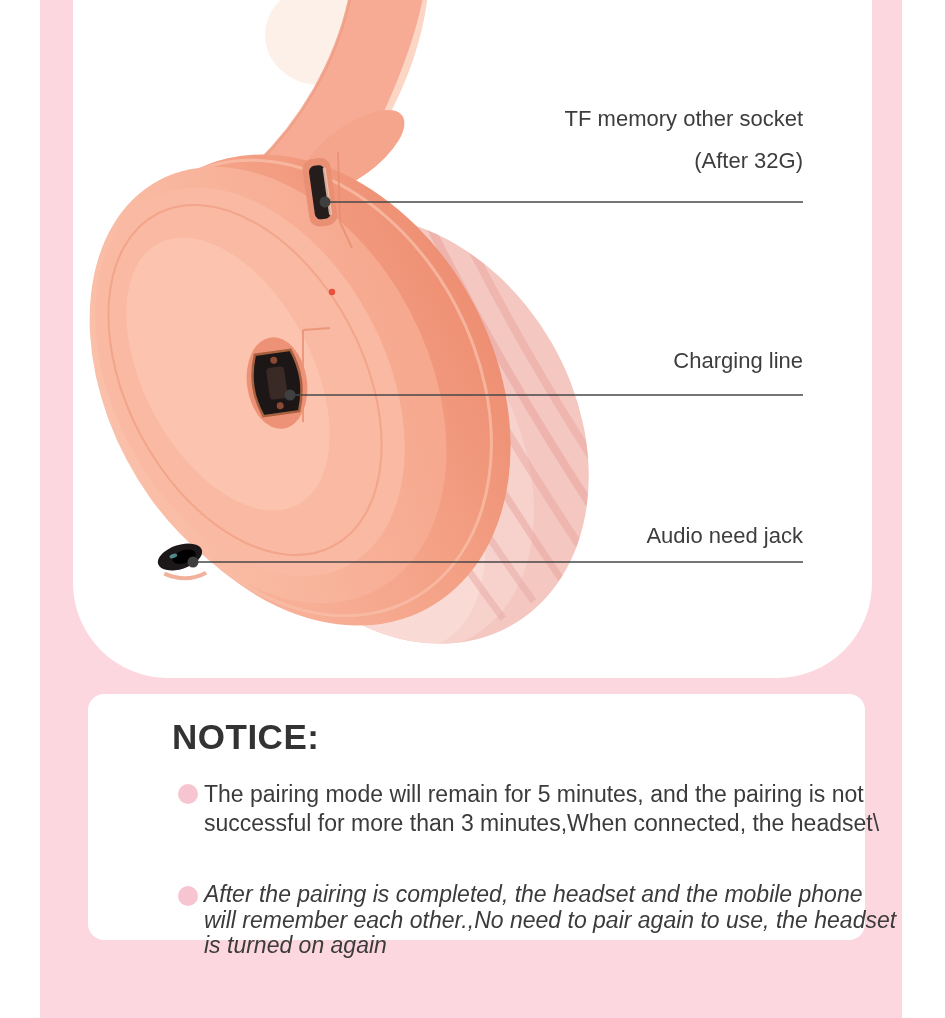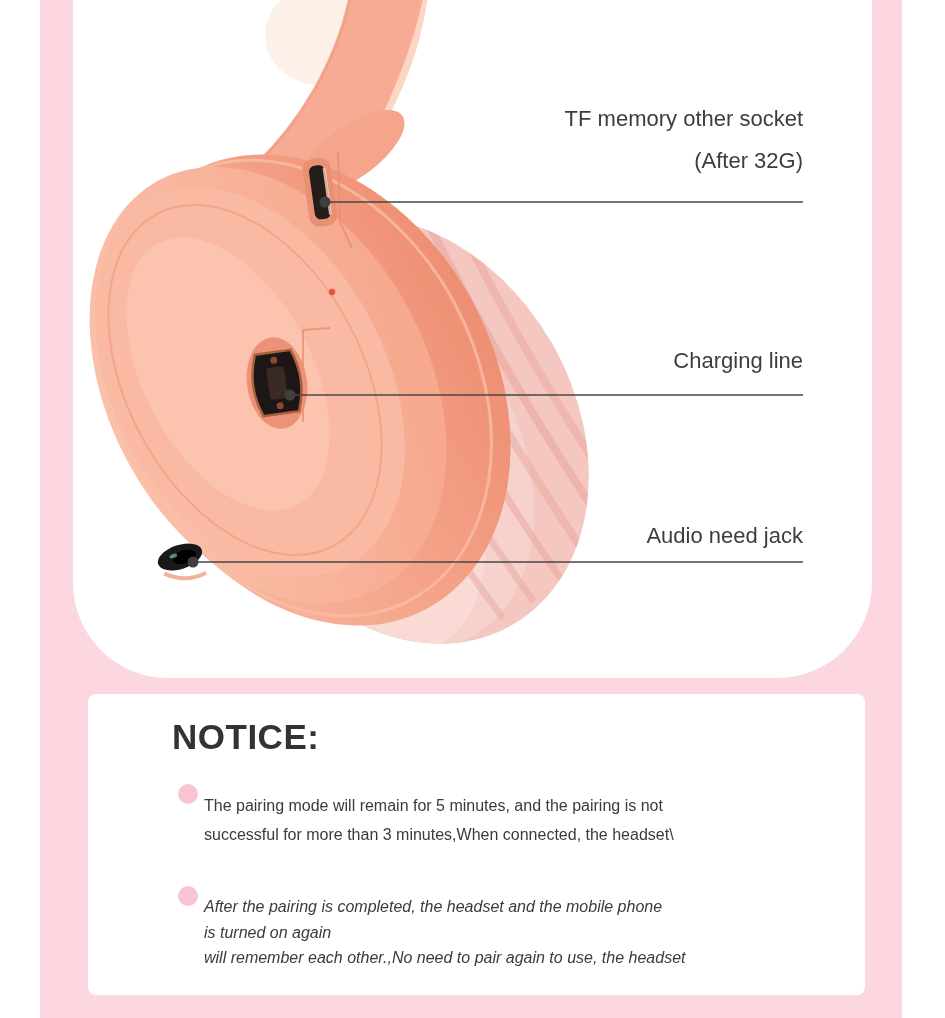--- a/index.html
+++ b/index.html
@@ -15,36 +15,36 @@
   .photo-panel{
     position:absolute;left:73px;top:0;width:799px;height:678px;
     background:#ffffff;border-radius:0 0 95px 95px;overflow:hidden;
   }
   .photo-panel svg{position:absolute;left:0;top:0;display:block;}
   .callout-label{
     position:absolute;right:142px;text-align:right;
     color:#3d3d3d;font-size:22px;line-height:26px;white-space:nowrap;
   }
   .notice-card{
-    position:absolute;left:88px;top:694px;width:777px;height:301px;
-    background:#ffffff;border-radius:8px;
+    position:absolute;left:88px;top:694px;width:777px;height:246px;
+    background:#ffffff;border-radius:16px;
   }
   .notice-title{
     position:absolute;left:84px;top:24px;margin:0;
     font-size:35px;line-height:38px;font-weight:700;color:#333333;
     letter-spacing:0.5px;
   }
   .bullet-row{position:absolute;left:0;display:flex;align-items:flex-start;padding-left:90px;}
   .bullet-row.first{top:86px;}
   .bullet-row.second{top:188px;font-style:italic;}
   .bullet-dot{
     width:20px;height:20px;border-radius:50%;background:#f7c5d1;
     flex:0 0 20px;margin-top:4px;margin-right:6px;
   }
-  .bullet-text{color:#3b3b3b;font-size:16px;margin-top:12px;}
+  .bullet-text{color:#3b3b3b;font-size:23px;}
   .bullet-row.first .bullet-text{line-height:28.5px;}
   .bullet-row.second .bullet-text{line-height:25.5px;}
   .bullet-text span{display:block;white-space:nowrap;}
 </style>
 </head>
 <body>
 
 <div class="pink-panel"></div>
 
 <div class="photo-panel">
@@ -151,17 +151,17 @@
     <div class="bullet-text">
       <span>The pairing mode will remain for 5 minutes, and the pairing is not</span>
       <span>successful for more than 3 minutes,When connected, the headset\</span>
     </div>
   </div>
 
   <div class="bullet-row second">
     <div class="bullet-dot"></div>
     <div class="bullet-text">
       <span>After the pairing is completed, the headset and the mobile phone</span>
+      <span>will remember each other.,No need to pair again to use, the headset</span>
       <span>is turned on again</span>
-      <span>will remember each other.,No need to pair again to use, the headset</span>
     </div>
   </div>
 </div>
 
 </body></html>

